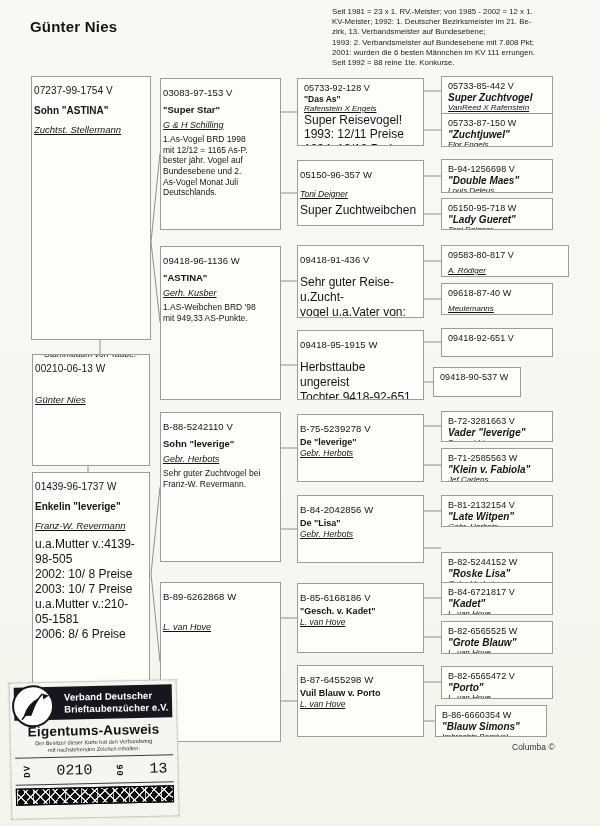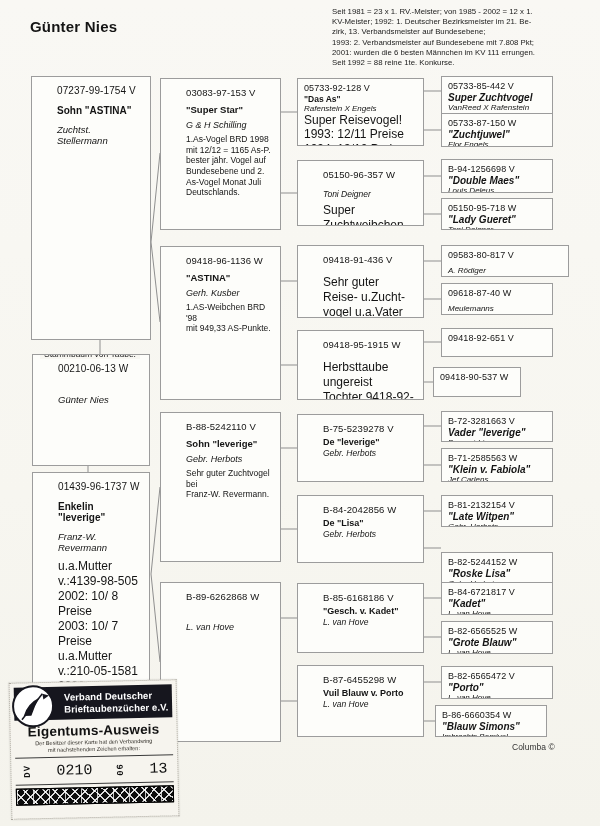--- a/index.html
+++ b/index.html
@@ -9,25 +9,25 @@
     font-family:"Liberation Sans",sans-serif;color:#141414;
   }
   
   .owner-title{position:absolute;left:30px;top:18px;font-size:15px;font-weight:700;letter-spacing:.2px;}
   .achievements{position:absolute;left:332px;top:7px;width:262px;font-size:7.8px;line-height:10.2px;color:#1b1b1b;}
   .achievements span{display:block;}
   
   .connectors{position:absolute;left:0;top:0;z-index:0;}
   
   .pbox{position:absolute;z-index:1;box-sizing:border-box;background:#fdfdfa;border:1px solid #9c9c9c;
-        padding:8px 6px 0 25px;overflow:hidden;}
+        padding:8px 6px 0 2px;overflow:hidden;}
   .pbox span{display:block;}
   .ring{font-size:9.5px;letter-spacing:.1px;margin:0 0 6px;}
   .pname{font-size:9.5px;font-weight:700;margin:0 0 5px;}
-  .breeder{font-size:9px;font-style:italic;margin:0 0 4px;}
+  .breeder{font-size:9px;font-style:italic;margin:0 0 4px;text-decoration:underline;}
   .details{font-size:12px;line-height:1.25;white-space:pre-line;}
   .g1 .ring{font-size:10px;margin-bottom:9px;}
   .g1 .pname{font-size:10px;margin-bottom:8px;}
   .g1 .breeder{font-size:9.5px;margin-bottom:6px;}
   .g2 .details{font-size:8.5px;}
   .g3 .ring{margin-bottom:3px;}
   .g3 .pname{font-size:9px;margin-bottom:1px;}
   .g3 .breeder{font-size:8.5px;}
   .g3c{padding:4px 4px 0 6px;}
   .g3c .ring{font-size:9px;margin-bottom:1px;}

